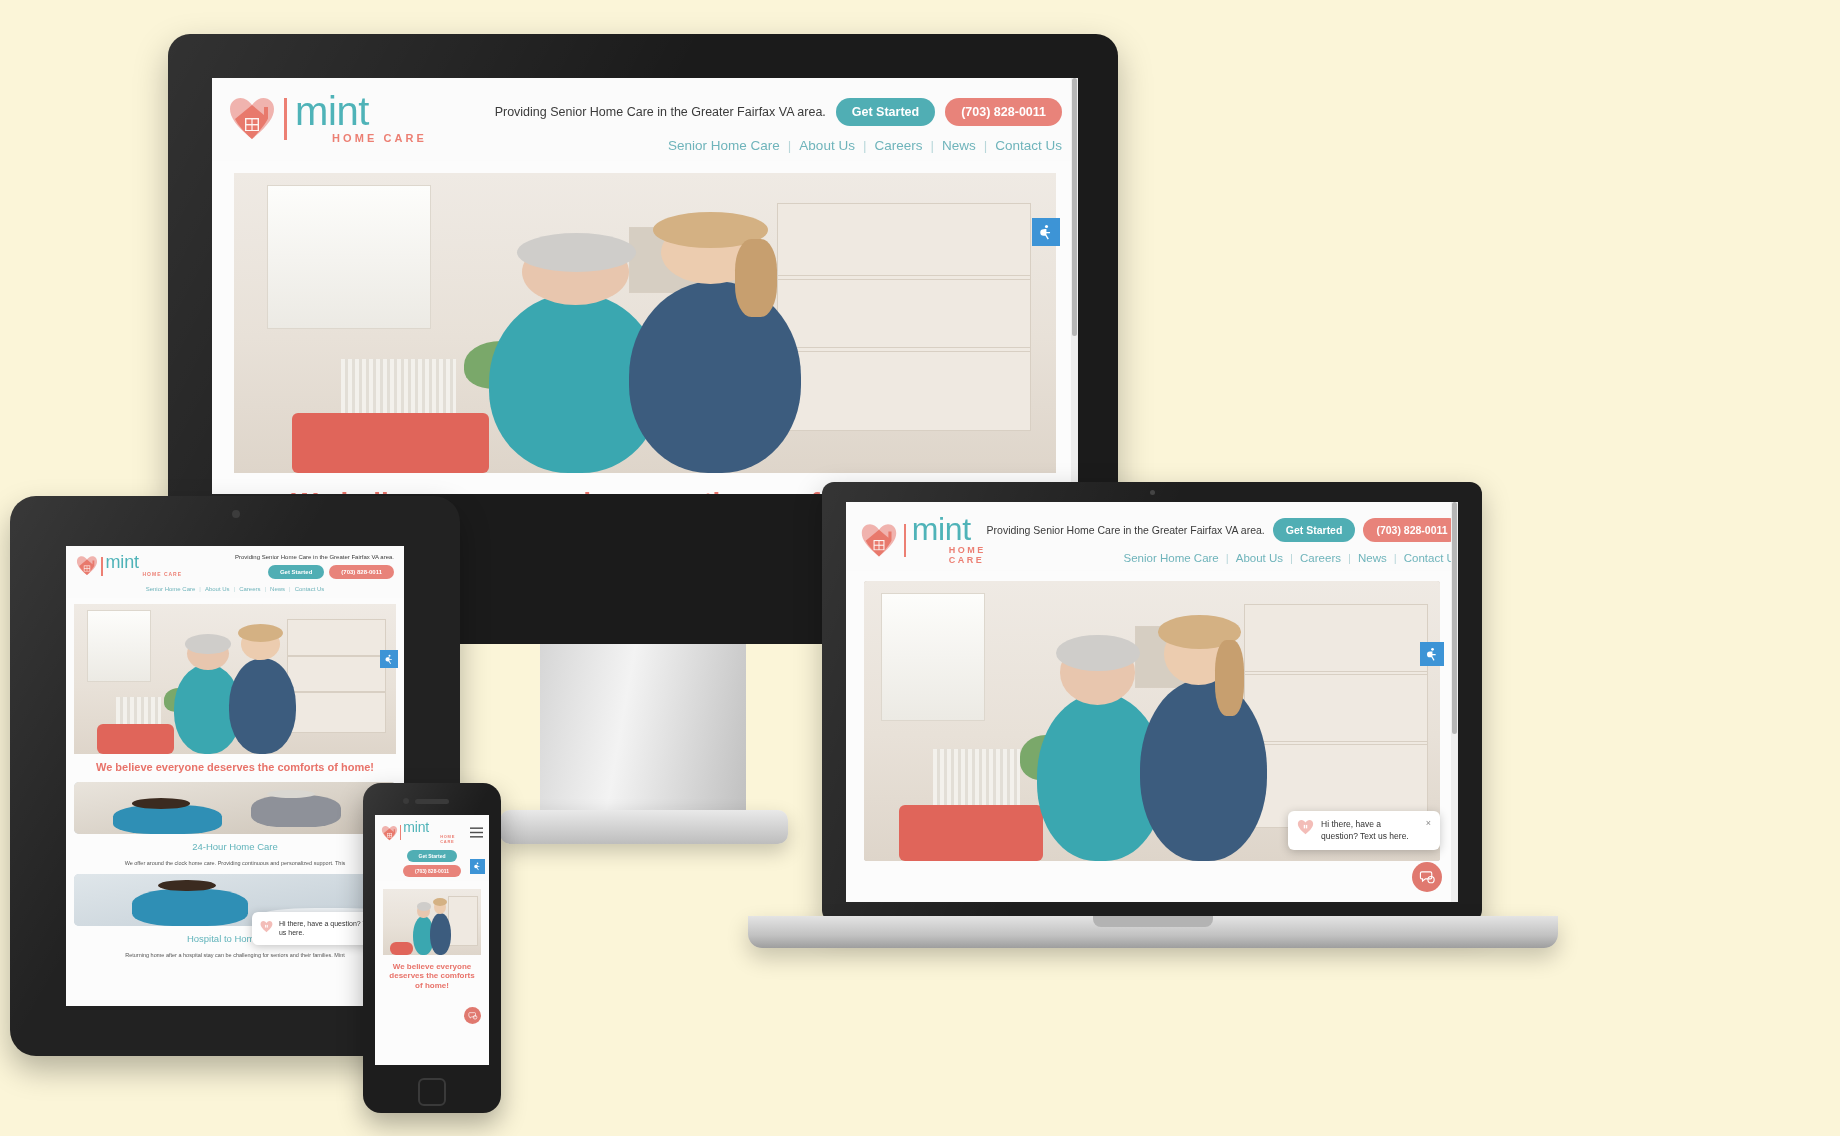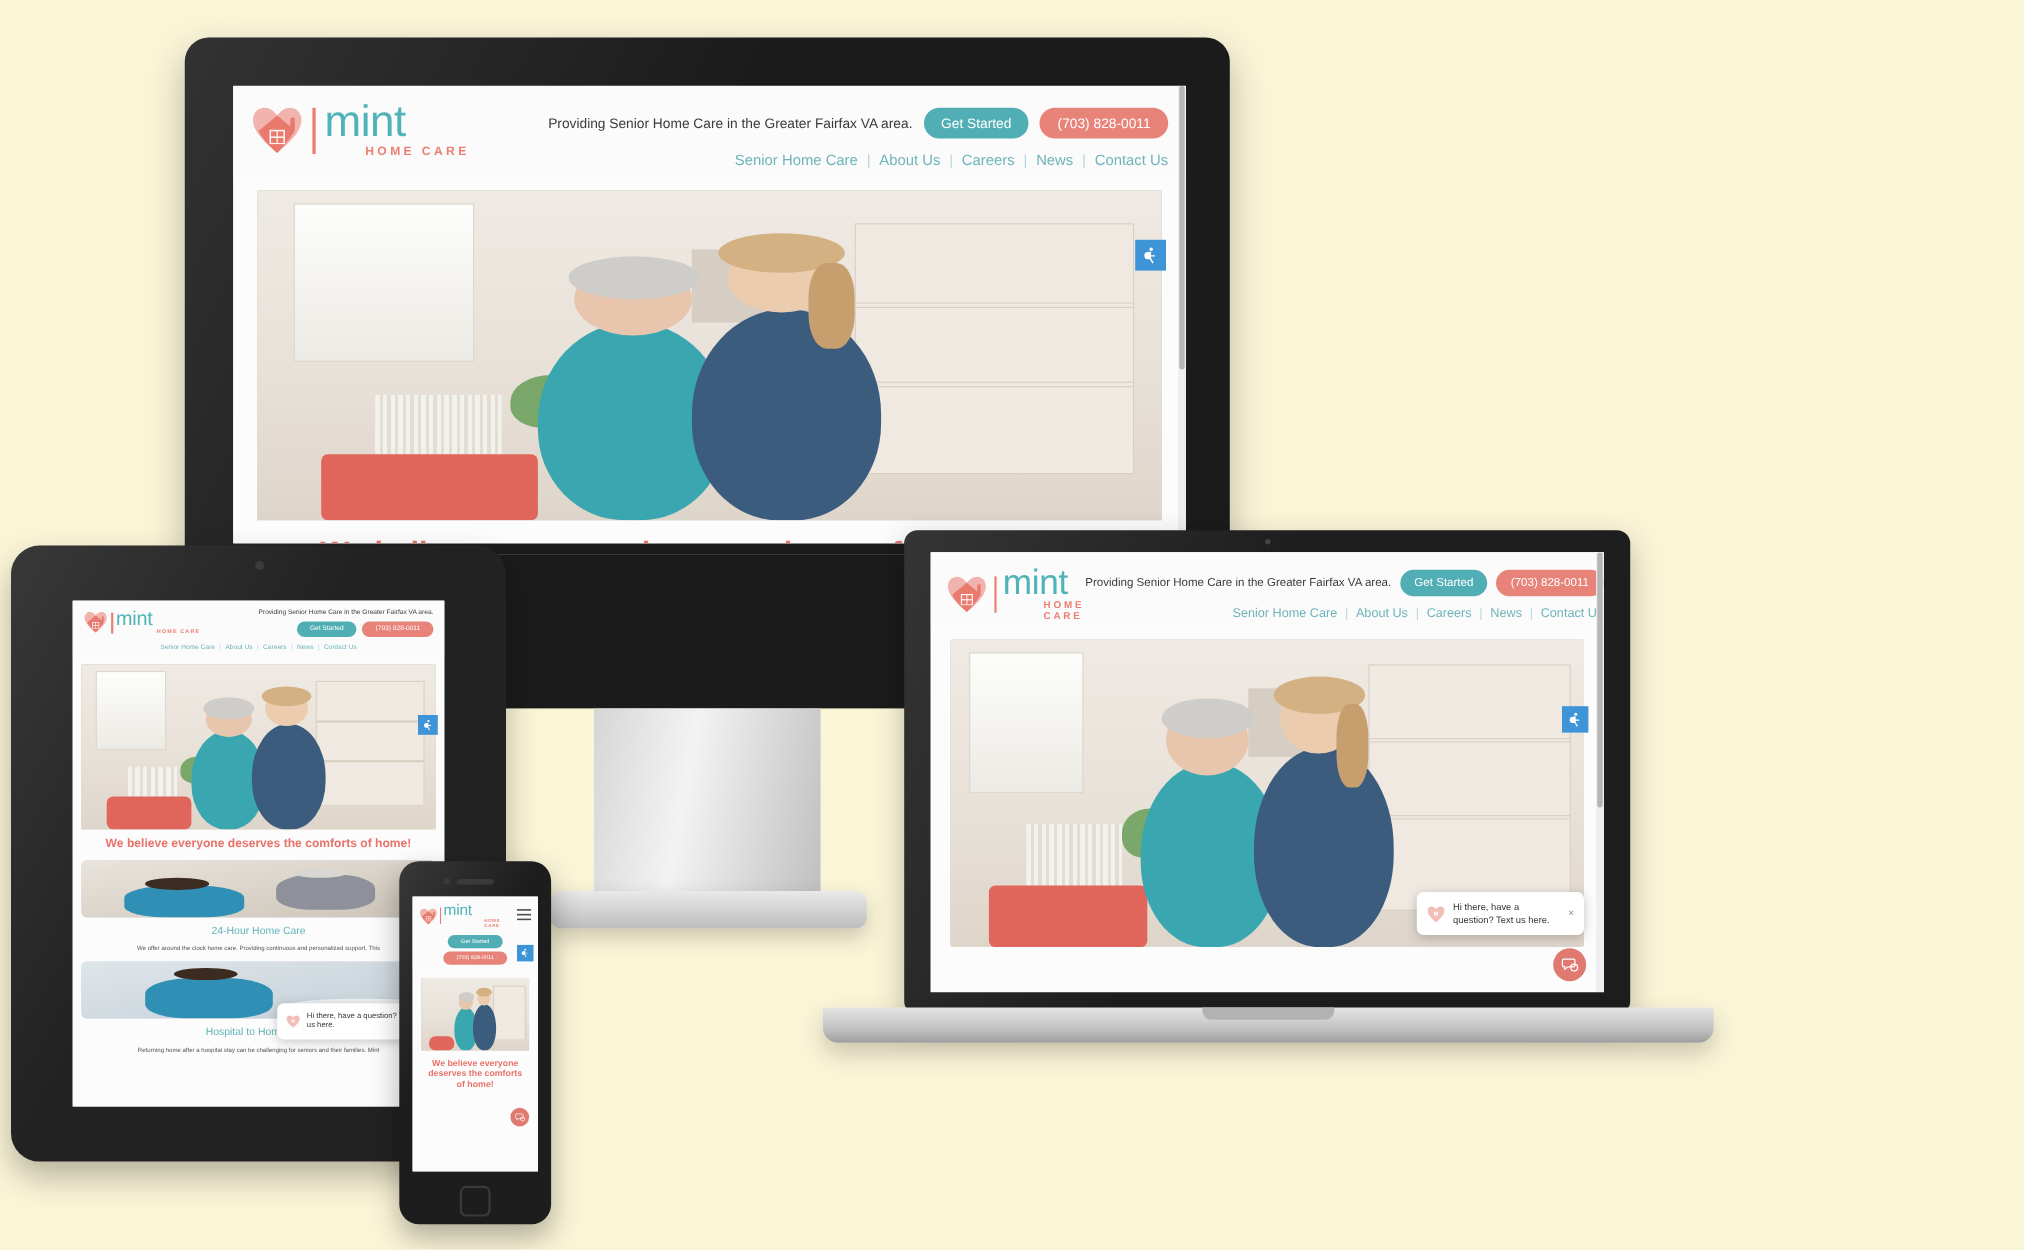--- a/index.html
+++ b/index.html
@@ -18,34 +18,34 @@
   .logo { display: flex; align-items: center; }
   .logo .heart { position: relative; }
   .logo .mark { display:block; }
   .logo .wordwrap { display: flex; flex-direction: column; }
   .logo .word { color: #4fb3b8; font-weight: 400; line-height: .95; letter-spacing: -0.01em; }
   .logo .sub { color: #ec7f73; letter-spacing: .28em; font-weight: 700; padding-left: 37px; }
   .logo .bar { background: #ec7f73; }
 
   .tagline { color: #3b3b3b; white-space: nowrap; }
   .btn { border-radius: 999px; color: #fff; display: inline-flex; align-items: center;
-         justify-content: center; white-space: nowrap; font-weight: 400; }
+         justify-content: center; white-space: nowrap; font-weight: 700; }
   .btn-teal { background: #50aeb4; }
   .btn-coral { background: #e8837a; }
 
   .nav { display: flex; align-items: center; color: #6fb4bb; white-space: nowrap; }
   .nav .sep { color: #b9d7da; }
 
   .hero-img { background: #d8cfc6; overflow: hidden; position: relative; }
   .hero-title { color: #e8736a; text-align: center; font-weight: 600; line-height: 1.15; }
 
   .a11y { background: #3d94d6; display:flex; align-items:center; justify-content:center; }
 
   .chatbub { background: #fff; border-radius: 6px; box-shadow: 0 2px 10px rgba(0,0,0,.22);
-             display: flex; align-items: center; }
+             display: flex; align-items: flex-start; }
   .chatbub .txt { color: #333; line-height: 1.35; }
   .chatbtn { background: #e0796f; border-radius: 50%; display:flex; align-items:center; justify-content:center; }
 
   
   #monitor { position: absolute; left: 168px; top: 34px; width: 950px; height: 470px; }
   #monitor .bezel { position: absolute; inset: 0; background: #1b1b1b; border-radius: 22px 22px 4px 4px;
                     box-shadow: 0 14px 34px rgba(0,0,0,.26); }
   #monitor .bezel:after{ content:""; position:absolute; inset:0; border-radius:22px 22px 4px 4px;
      background: linear-gradient(118deg, rgba(255,255,255,.10) 0%, rgba(255,255,255,0) 45%); }
   #monitor .screen { position: absolute; left: 44px; top: 44px; width: 866px; height: 416px;

